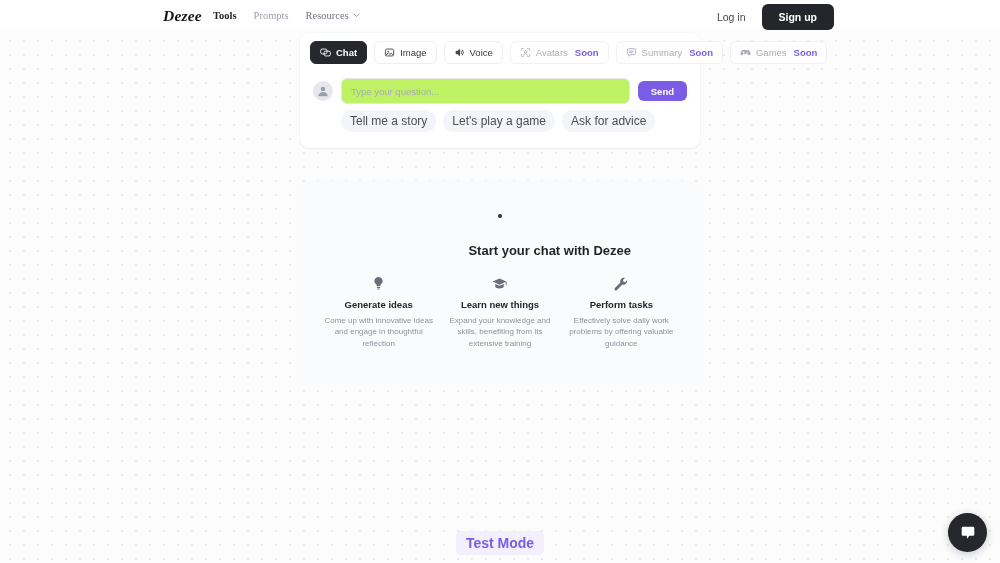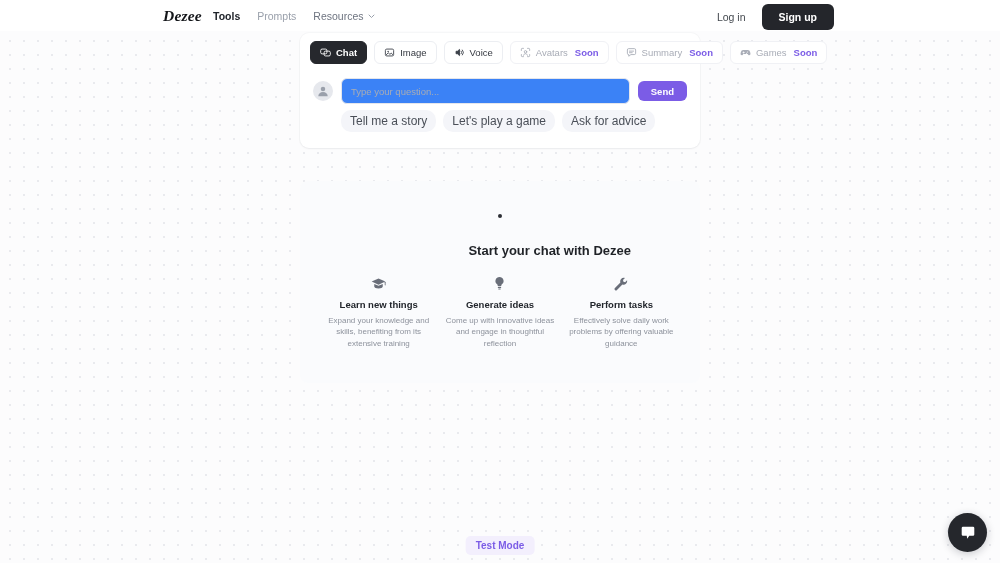--- a/index.html
+++ b/index.html
@@ -19,21 +19,21 @@
     display: flex; align-items: center;
     z-index: 20;
   }
   .brand {
     position: absolute; left: 163px; top: 7px;
     font-family: "Liberation Serif", serif;
     font-style: italic; font-weight: 700;
     font-size: 15.5px; letter-spacing: .2px;
     color: #14161a;
   }
-  .nav { position: absolute; left: 213px; top: 10px; display: flex; gap: 17px; align-items: center; }
+  .nav { position: absolute; left: 213px; top: 10px; display: flex; gap: 17px; align-items: center; font-family: Liberation Serif, serif; }
   .nav-item { font-size: 10.5px; color: #9aa0ab; white-space: nowrap; cursor: pointer; }
   .nav-item.active { color: #20242b; font-weight: 600; }
   .nav-item.muted2 { color: #6e7480; }
   .chev { display: inline-block; margin-left: 4px; vertical-align: 1px; }
   .chev svg { display: block; }
 
   .header-right { position: absolute; right: 166px; top: 4px; display: flex; align-items: center; gap: 16px; }
   .login-link { font-size: 10.5px; color: #44494f; cursor: pointer; white-space: nowrap; }
   .signup-btn {
     background: #24262b; color: #fff;
@@ -93,21 +93,21 @@
     width: 20px; height: 20px; border-radius: 50%;
     background: #e6e8ed; flex: 0 0 auto;
     display: flex; align-items: center; justify-content: center;
   }
   .avatar svg { display: block; }
   .qinput {
     flex: 1 1 auto; height: 26px;
     border: 1px solid #e4e6ec; border-radius: 6px;
     padding: 0 9px; font-size: 9.5px; color: #2a2d33;
     font-family: "Liberation Sans", sans-serif;
-    background: #3b82f6; outline: none;
+    background: #bef264; outline: none;
   }
   .qinput::placeholder { color: #a8acb5; }
   .send-btn {
     flex: 0 0 auto; height: 20px; padding: 0 13px;
     background: #7b5ce6; color: #fff;
     font-size: 9.5px; font-weight: 600;
     border: none; border-radius: 6px; cursor: pointer;
     font-family: "Liberation Sans", sans-serif;
   }
 
@@ -153,21 +153,21 @@
   .feature .f-ico { height: 15px; display: flex; align-items: center; justify-content: center; margin-bottom: 8px; }
   .feature .f-ico svg { display: block; }
   .feature .f-title { font-size: 9.5px; font-weight: 700; color: #22262c; margin-bottom: 5px; }
   .feature .f-desc { font-size: 8px; line-height: 1.42; color: #8d929c; }
 
   
   .test-mode {
     position: absolute; left: 50%; bottom: 8px;
     transform: translateX(-50%);
     background: #f3effd; color: #7b5ce6;
-    font-size: 10px; font-weight: 700;
+    font-size: 14px; font-weight: 700;
     border-radius: 5px; padding: 4px 10px;
     white-space: nowrap; border: none;
     font-family: "Liberation Sans", sans-serif; cursor: pointer;
   }
   .chat-widget {
     position: absolute; right: 13px; bottom: 11px;
     width: 39px; height: 39px; border-radius: 50%;
     background: #25272c; cursor: pointer;
     display: flex; align-items: center; justify-content: center;
     box-shadow: 0 2px 8px rgba(20,24,35,.22);
@@ -289,40 +289,40 @@
   </div>
 
   <div class="panel-chat">
     <div class="thinking-dot"></div>
     <div class="welcome-title">Start your chat with Dezee</div>
 
     <div class="features">
 
       <div class="feature">
         <div class="f-ico">
+          <svg width="13" height="15" viewBox="0 0 16 18" fill="#696e79">
+            <path d="M8 1a5 5 0 00-3 9c.5.4.8 1 .8 1.6v.4h4.4v-.4c0-.6.3-1.2.8-1.6A5 5 0 008 1z"></path>
+            <rect x="5.9" y="13.1" width="4.2" height="1.3" rx=".55"></rect>
+            <rect x="6.4" y="15.1" width="3.2" height="1.3" rx=".55"></rect>
+          </svg>
+        </div>
+        <div class="f-title">Generate ideas</div>
+        <div class="f-desc">Come up with innovative ideas and engage in thoughtful reflection</div>
+      </div>
+
+      <div class="feature">
+        <div class="f-ico">
           <svg width="15" height="13" viewBox="0 0 18 14" fill="#696e79">
             <path d="M9 1L.8 4.7 9 8.4l8.2-3.7z"></path>
             <path d="M3.9 7.5v3.1C3.9 12 6.2 13 9 13s5.1-1 5.1-2.4V7.5L9 9.8z"></path>
             <rect x="16.5" y="5" width="1" height="4.3" rx=".5"></rect>
           </svg>
         </div>
         <div class="f-title">Learn new things</div>
         <div class="f-desc">Expand your knowledge and skills, benefiting from its extensive training</div>
-      </div>
-
-      <div class="feature">
-        <div class="f-ico">
-          <svg width="13" height="15" viewBox="0 0 16 18" fill="#696e79">
-            <path d="M8 1a5 5 0 00-3 9c.5.4.8 1 .8 1.6v.4h4.4v-.4c0-.6.3-1.2.8-1.6A5 5 0 008 1z"></path>
-            <rect x="5.9" y="13.1" width="4.2" height="1.3" rx=".55"></rect>
-            <rect x="6.4" y="15.1" width="3.2" height="1.3" rx=".55"></rect>
-          </svg>
-        </div>
-        <div class="f-title">Generate ideas</div>
-        <div class="f-desc">Come up with innovative ideas and engage in thoughtful reflection</div>
       </div>
 
       <div class="feature">
         <div class="f-ico">
           <svg width="14" height="14" viewBox="0 0 16 16" fill="#696e79">
             <path d="M11.2.9a4.1 4.1 0 00-3.9 5.4L1.1 12.5a1.6 1.6 0 002.3 2.3l6.2-6.2a4.1 4.1 0 005.3-4.9l-2.2 2.2-1.9-.5-.5-1.9L12.5 1a4 4 0 00-1.3-.1z"></path>
           </svg>
         </div>
         <div class="f-title">Perform tasks</div>
         <div class="f-desc">Effectively solve daily work problems by offering valuable guidance</div>

